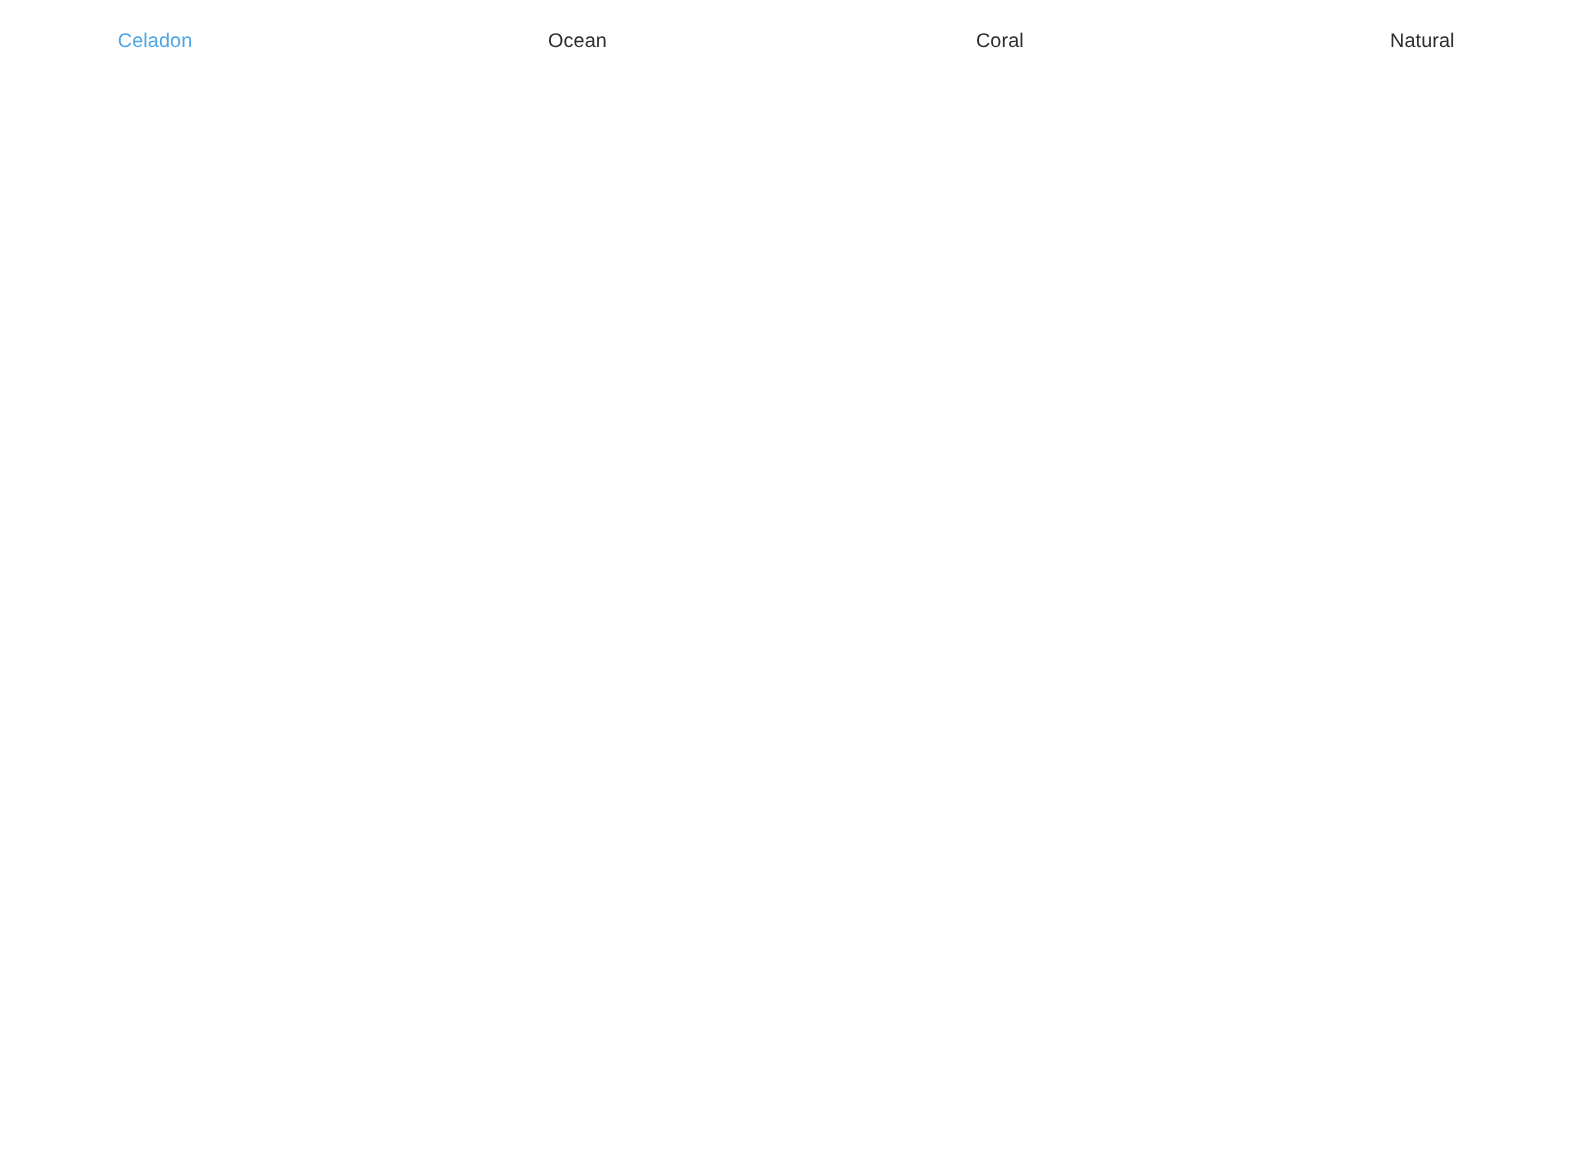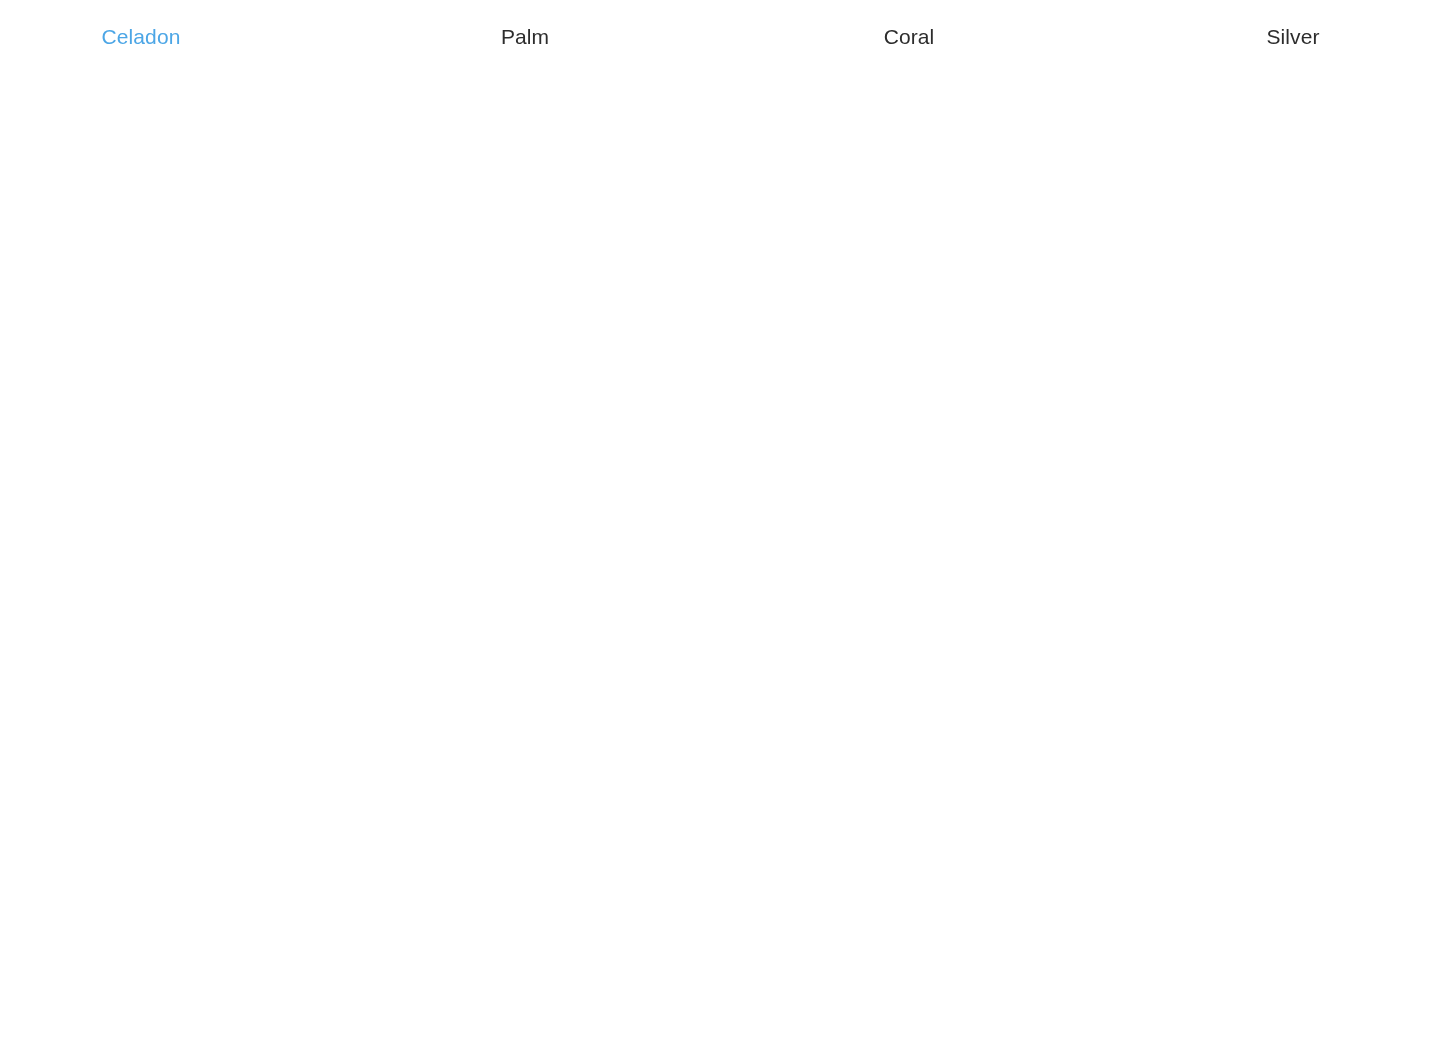--- a/index.html
+++ b/index.html
@@ -93,21 +93,21 @@
       radial-gradient(130% 115% at 38% 28%,
         rgba(255,255,255,.07) 0%,
         rgba(255,255,255,0) 46%,
         rgba(0,0,0,.055) 100%);
     pointer-events: none;
   }
 
   .swatch-label {
     display: block;
     text-align: center;
-    font-size: 21px;
+    font-size: 18px;
     line-height: 20px;
     color: #2d2d2d;
     margin-top: 14px;
     letter-spacing: .1px;
   }
   .swatch-card.is-selected .swatch-label {
     color: #4ca6e6;
   }
 </style>
 </head>
@@ -121,40 +121,40 @@
       <span class="sheen"></span>
     </span>
     <span class="swatch-label">Celadon</span>
   </a>
 
 
 
 
 
 
-
   <a class="swatch-card">
-    <span class="swatch-tile" style="background-color: rgb(123, 148, 114);">
+    <span class="swatch-tile" style="background-color: rgb(78, 102, 112);">
       <span class="weave" style="--t: 0.38;"></span>
       <span class="fibre"></span>
       <span class="sheen"></span>
     </span>
-    <span class="swatch-label">Palm</span>
+    <span class="swatch-label">Ocean</span>
   </a>
+
 
   <a class="swatch-card">
     <span class="swatch-tile" style="background-color: rgb(232, 217, 168);">
       <span class="weave" style="--t: 0.4;"></span>
       <span class="fibre"></span>
       <span class="sheen"></span>
     </span>
     <span class="swatch-label">Coral</span>
   </a>
 
   <a class="swatch-card">
     <span class="swatch-tile" style="background-color: rgb(181, 181, 181);">
       <span class="weave" style="--t: 0.4;"></span>
       <span class="fibre"></span>
       <span class="sheen"></span>
     </span>
-    <span class="swatch-label">Silver</span>
+    <span class="swatch-label">Natural</span>
   </a>
 </main>
 
 </body></html>

